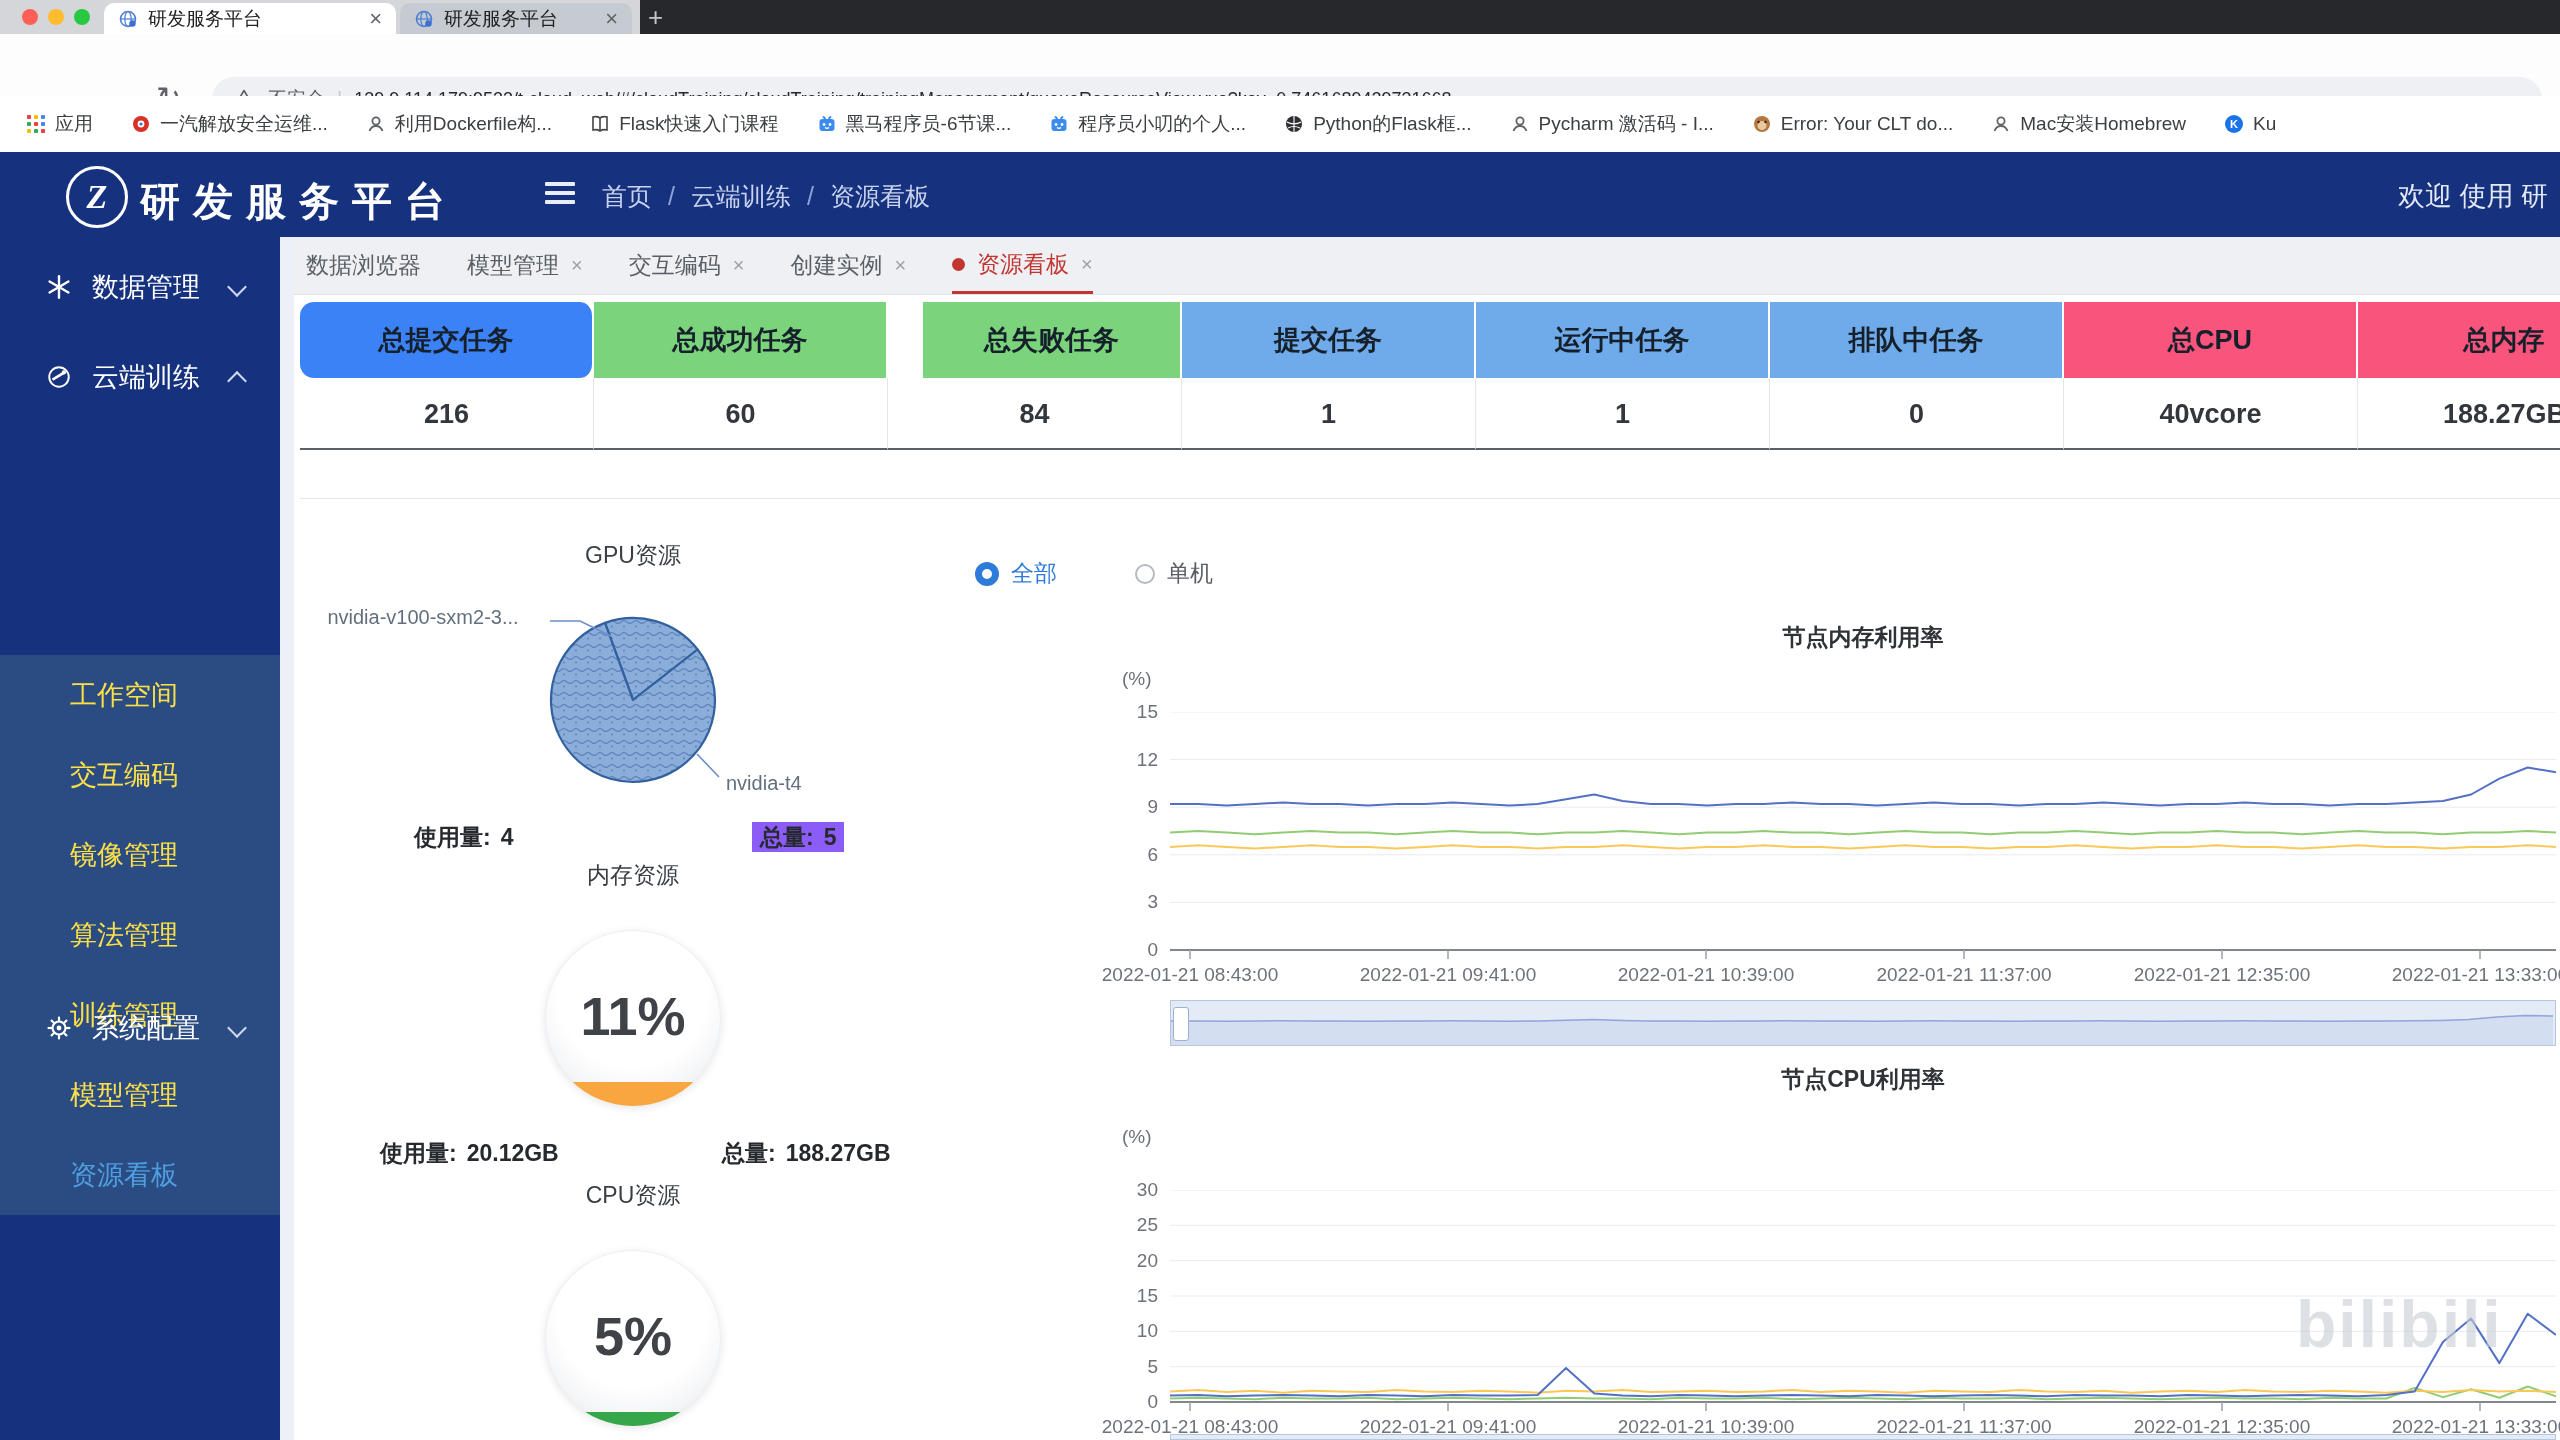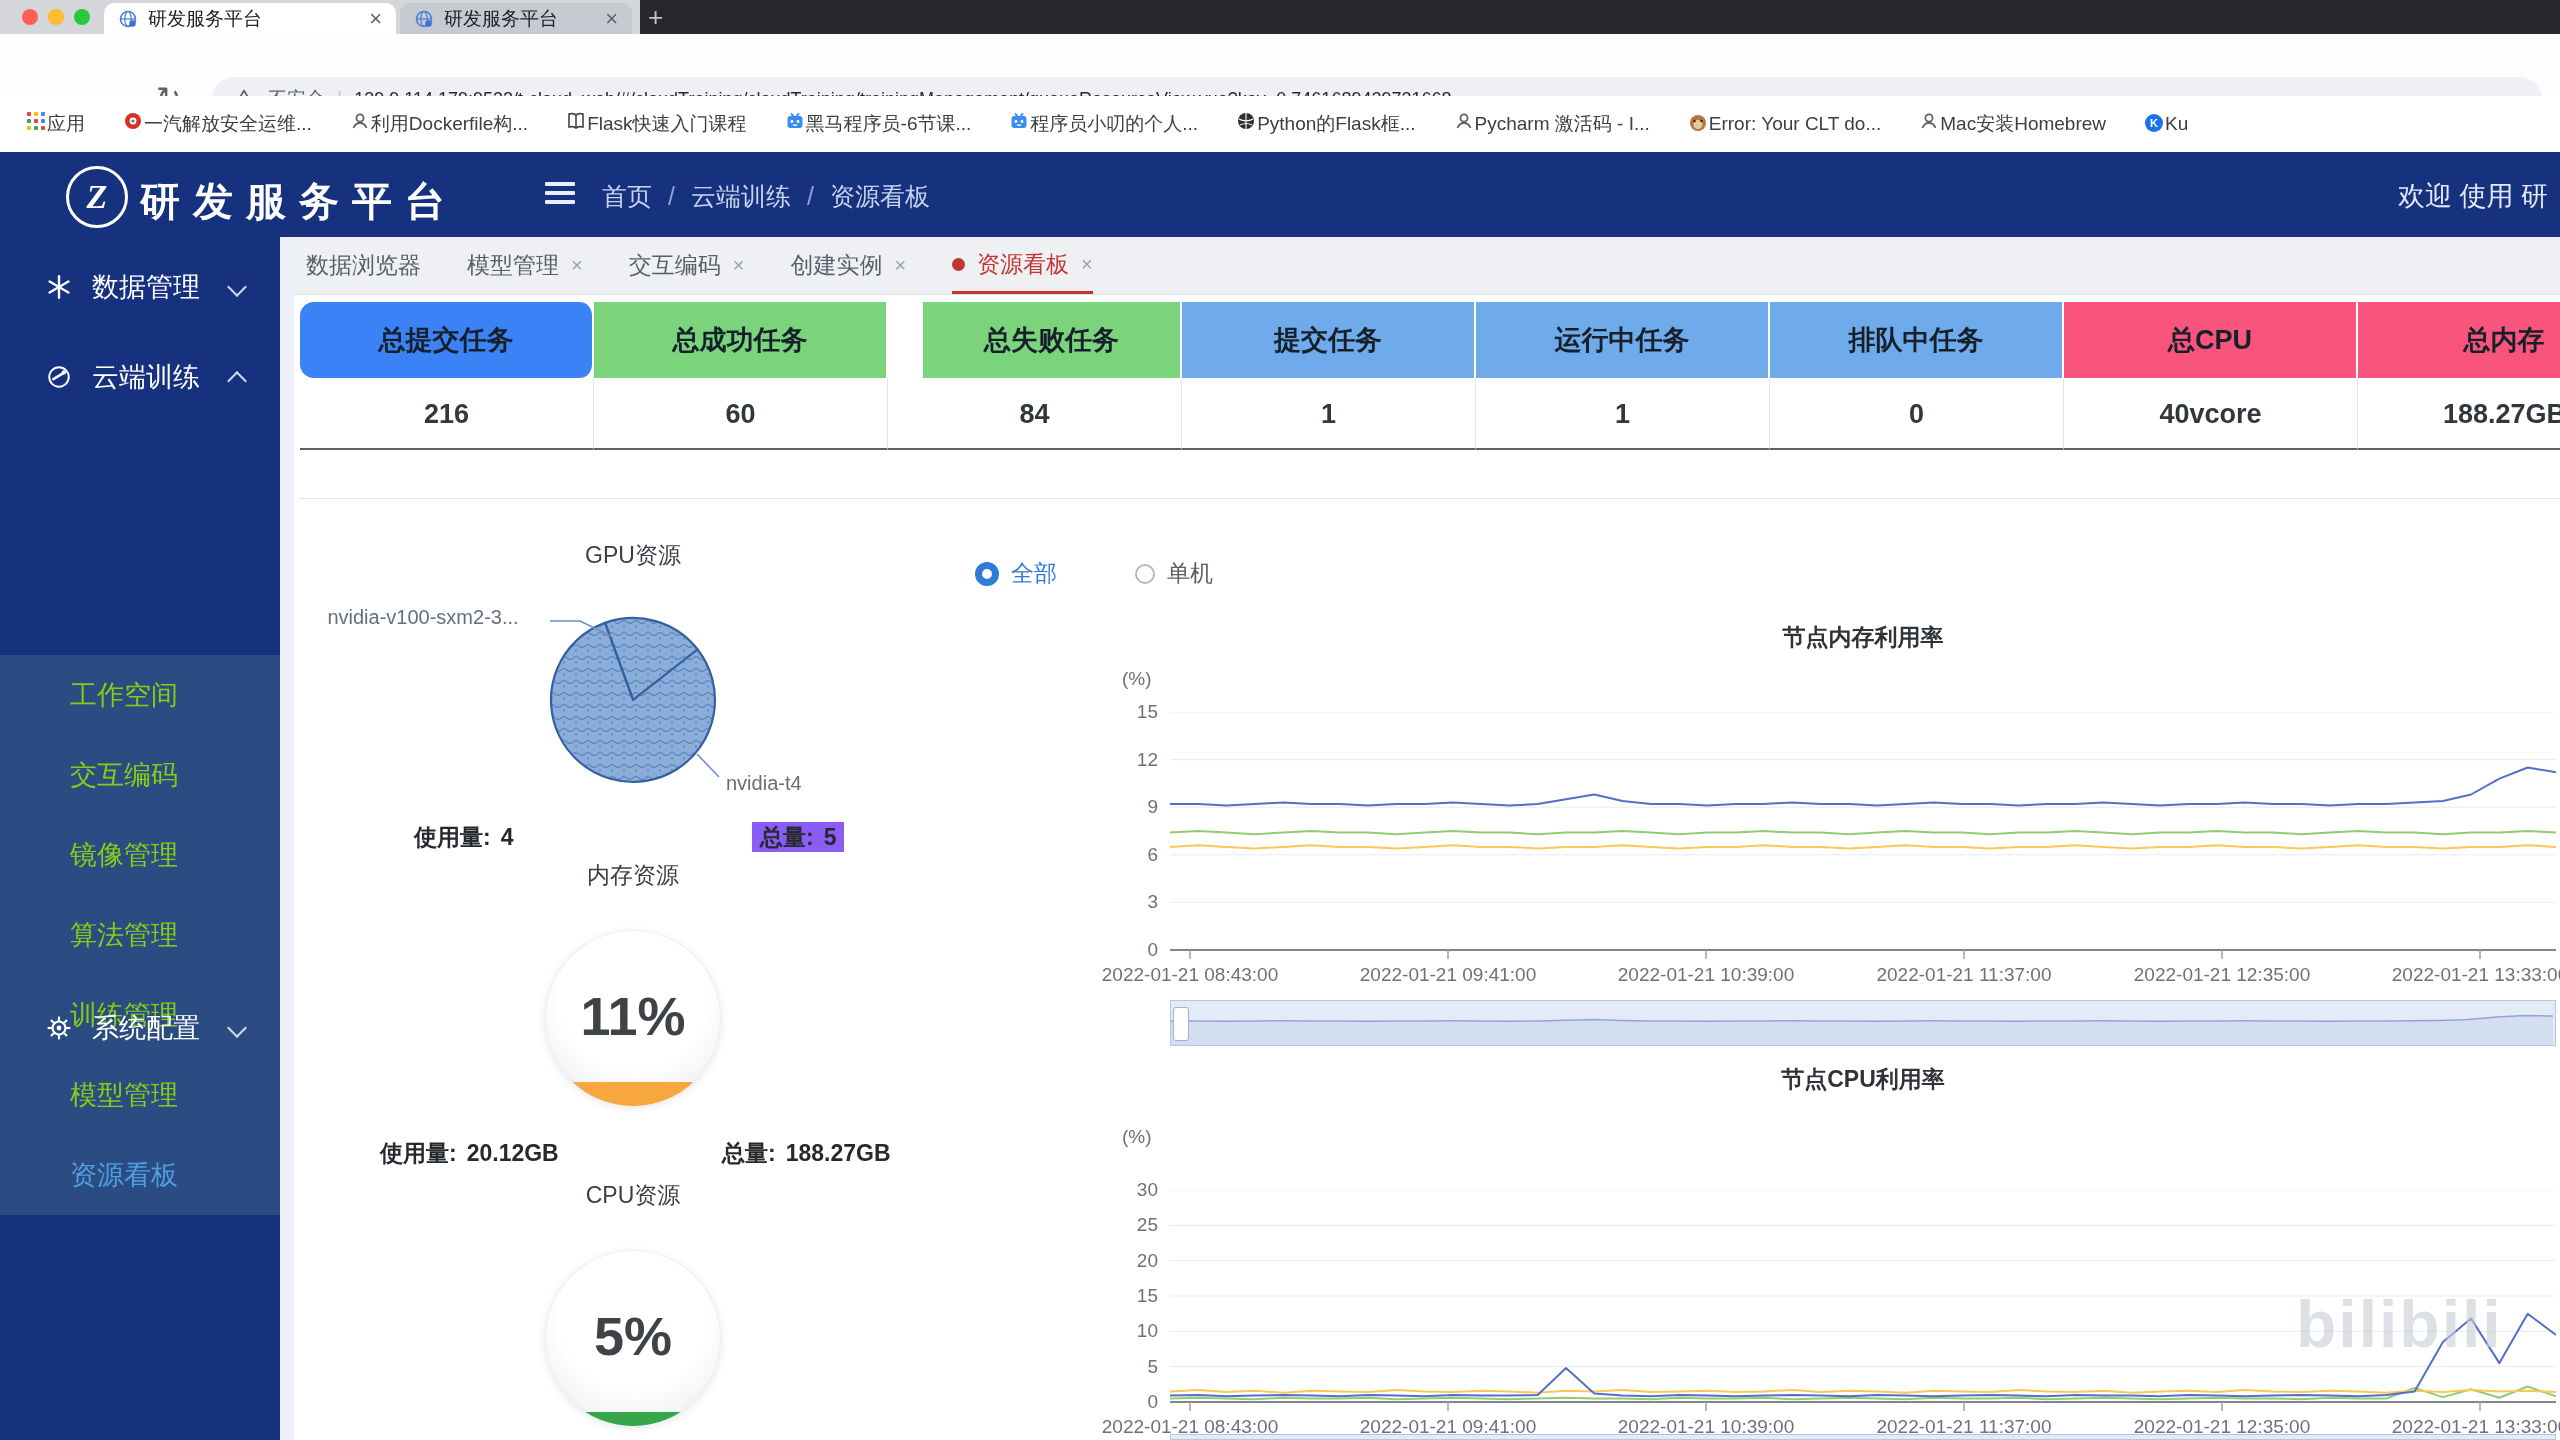--- a/index.html
+++ b/index.html
@@ -15,42 +15,42 @@
   .newtab{position:absolute;left:648px;top:2px;font-size:26px;color:#c3c6cb}
   
   .toolbar{position:absolute;left:0;top:34px;width:2560px;height:62px;background:#fdfdfe;border-bottom:1px solid #e4e6e9}
   .navic{position:absolute;top:46px;font-size:30px;color:#5f6368}
   .urlbar{position:absolute;left:212px;top:43px;width:2330px;height:44px;background:#eef0f3;border-radius:22px;display:flex;align-items:center;gap:12px;padding:0 22px;box-sizing:border-box}
   .sec{font-size:19px;color:#5f6368}
   .usep{color:#c4c7cb;font-size:20px}
   .url{font-size:18px;color:#27292d;white-space:nowrap}
   
   .bmbar{position:absolute;left:0;top:96px;width:2560px;height:56px;background:#fff;display:flex;align-items:center;gap:38px;padding-left:26px;box-sizing:border-box}
-  .bm-item{display:flex;gap:1px;white-space:nowrap}
+  .bm-item{display:flex;align-items:center;gap:9px;white-space:nowrap}
   .bm-ic{width:20px;height:20px;display:inline-flex}
   .bm-ic svg{width:20px;height:20px}
   .bm-label{font-size:19px;color:#3c4043}
   
   .apphdr{position:absolute;left:0;top:152px;width:2560px;height:85px;background:#16327f}
   .logo{position:absolute;left:66px;top:14px;width:56px;height:56px;border:3px solid #fff;border-radius:50%;display:flex;align-items:center;justify-content:center;font-family:"Liberation Serif",serif;font-style:italic;font-weight:bold;font-size:34px;color:#fff}
   .brand{position:absolute;left:140px;top:22px;font-size:40px;font-weight:bold;color:#fff;letter-spacing:13px;white-space:nowrap}
   .burger{position:absolute;left:545px;top:30px;width:30px}
   .burger span{display:block;height:4px;background:#e8edf8;margin-bottom:5px;border-radius:1px}
   .crumbs{position:absolute;left:602px;top:28px;display:flex;gap:16px;align-items:center;font-size:25px;color:#c9d3ee}
   .crumbs .sep{color:#8fa3d6}
   .welcome{position:absolute;right:12px;top:26px;font-size:27px;color:#e2e8f6;white-space:nowrap}
   
   .sidebar{position:absolute;left:0;top:237px;width:280px;height:1203px;background:#16327f}
   .sgroup{position:absolute;left:0;width:280px;height:50px;display:flex;align-items:center;gap:20px;padding-left:46px;box-sizing:border-box;color:#fff;font-size:27px}
   .side-ic{width:26px;height:26px;display:inline-flex}
   .side-ic svg{width:26px;height:26px}
   .chev{width:12px;height:12px;border-right:2.5px solid #cfd8ee;border-bottom:2.5px solid #cfd8ee;transform:rotate(45deg);margin-left:auto;margin-right:36px}
   .chev.up{transform:rotate(-135deg);margin-top:8px}
   .submenu{position:absolute;left:0;top:418px;width:280px;height:560px;background:#2b4c83}
-  .side-item{height:80px;display:flex;align-items:center;padding-left:70px;box-sizing:border-box;color:#84cc16;font-size:27px}
+  .side-item{height:80px;display:flex;align-items:center;padding-left:70px;box-sizing:border-box;color:#fde047;font-size:27px}
   .side-item.active{color:#4f9fe0}
   .cstrip{position:absolute;left:280px;top:237px;width:14px;height:1203px;background:#edf1f7}
   
   .tabbar{position:absolute;left:294px;top:237px;width:2266px;height:58px;background:#eef0f4;border-bottom:1px solid #e0e3e7;display:flex;gap:46px;align-items:stretch;padding-left:12px;box-sizing:border-box}
   .ctab{display:flex;align-items:center;gap:12px;font-size:23px;color:#5a5f66;white-space:nowrap}
   .ctab .ctab-x{color:#9aa1a8;font-size:20px}
   .ctab.active{color:#c23531;border-bottom:3px solid #c23531}
   .reddot{width:13px;height:13px;border-radius:50%;background:#c23531;display:inline-block}
   
   .stats{position:absolute;left:300px;top:302px;width:2352px;height:148px;display:flex}

